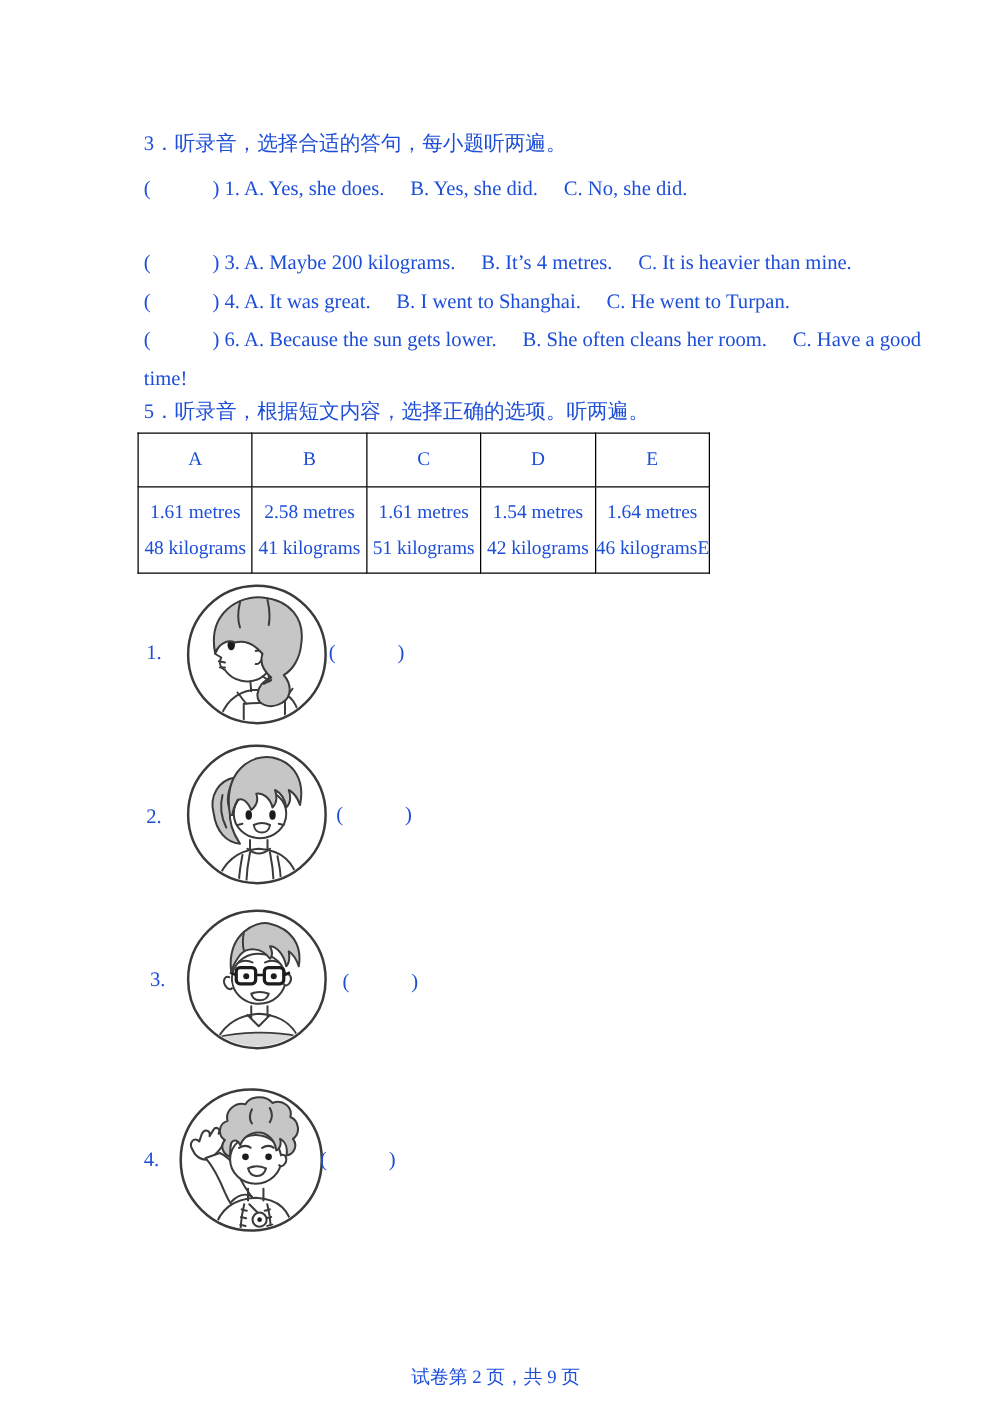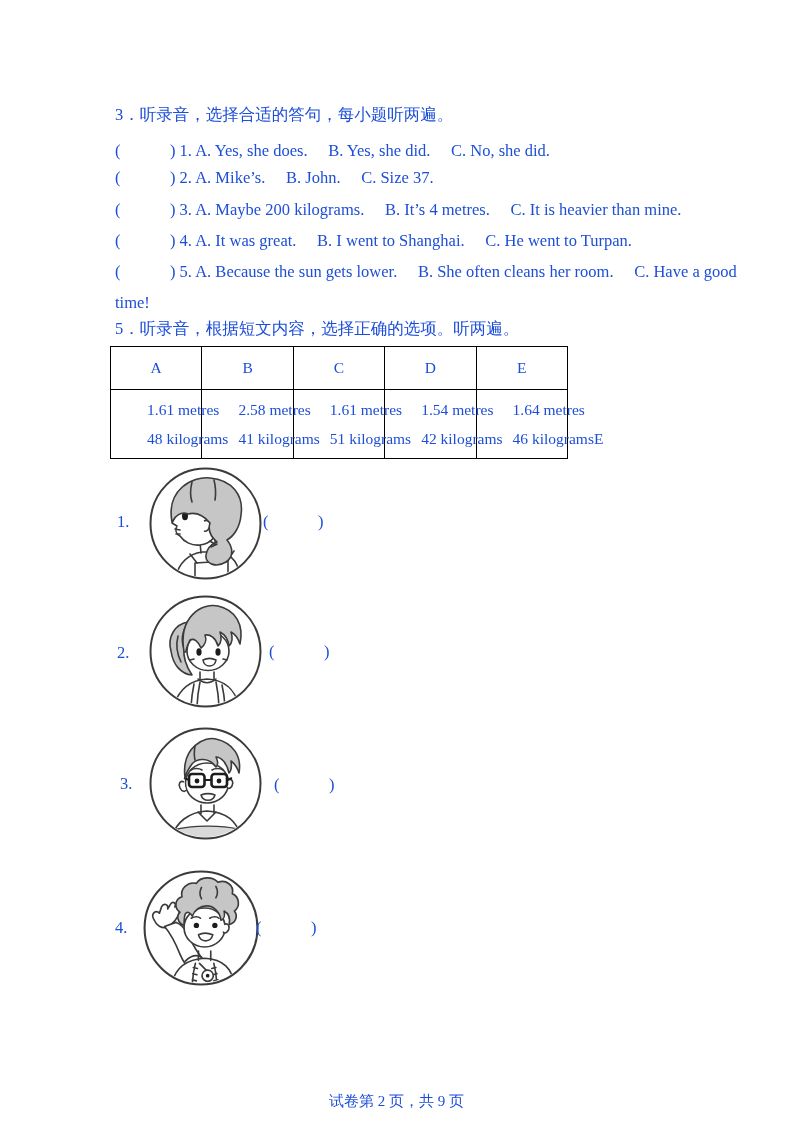--- a/index.html
+++ b/index.html
@@ -27,21 +27,21 @@
     font-size:15.5px;
   }
   table.measure td{
     border:1.4px solid #000;
     text-align:center;
     vertical-align:middle;
     padding:0;
   }
   table.measure tr.hd td{height:42px;}
   table.measure tr.bd td{height:68px;}
-  .cell-line{line-height:29px;white-space:pre;margin-left:36px;}
+  .cell-line{line-height:29px;white-space:pre;}
   .item-number{
     position:absolute;
     font-size:16.5px;
     white-space:pre;
   }
   .answer-blank{
     position:absolute;
     font-size:16.5px;
     white-space:pre;
   }
@@ -59,24 +59,23 @@
   svg .dk{fill:#1c1c1c;stroke:none;}
   svg .band{fill:#d9d9d9;stroke:#3b3b3b;stroke-width:1.4;stroke-linejoin:round;}
 </style>
 </head>
 <body>
 
 <div class="page">
 
   <div class="t-line" style="top:104px">3．听录音，选择合适的答句，每小题听两遍。</div>
   <div class="t-line" style="top:140px">(            ) 1. A. Yes, she does.     B. Yes, she did.     C. No, she did.</div>
-  <div class="t-line" style="top:167px">(            ) 2. A. Mike’s.     B. John.     C. Size 37.</div>
   <div class="t-line" style="top:199px">(            ) 3. A. Maybe 200 kilograms.     B. It’s 4 metres.     C. It is heavier than mine.</div>
   <div class="t-line" style="top:230px">(            ) 4. A. It was great.     B. I went to Shanghai.     C. He went to Turpan.</div>
-  <div class="t-line" style="top:261px">(            ) 5. A. Because the sun gets lower.     B. She often cleans her room.     C. Have a good</div>
+  <div class="t-line" style="top:261px">(            ) 6. A. Because the sun gets lower.     B. She often cleans her room.     C. Have a good</div>
   <div class="t-line" style="top:292px">time!</div>
 
   <div class="t-line" style="top:318px">5．听录音，根据短文内容，选择正确的选项。听两遍。</div>
 
   <table class="measure">
     <tbody>
         <tr class="hd">
       <td>A</td>
       <td>B</td>
       <td>C</td>

